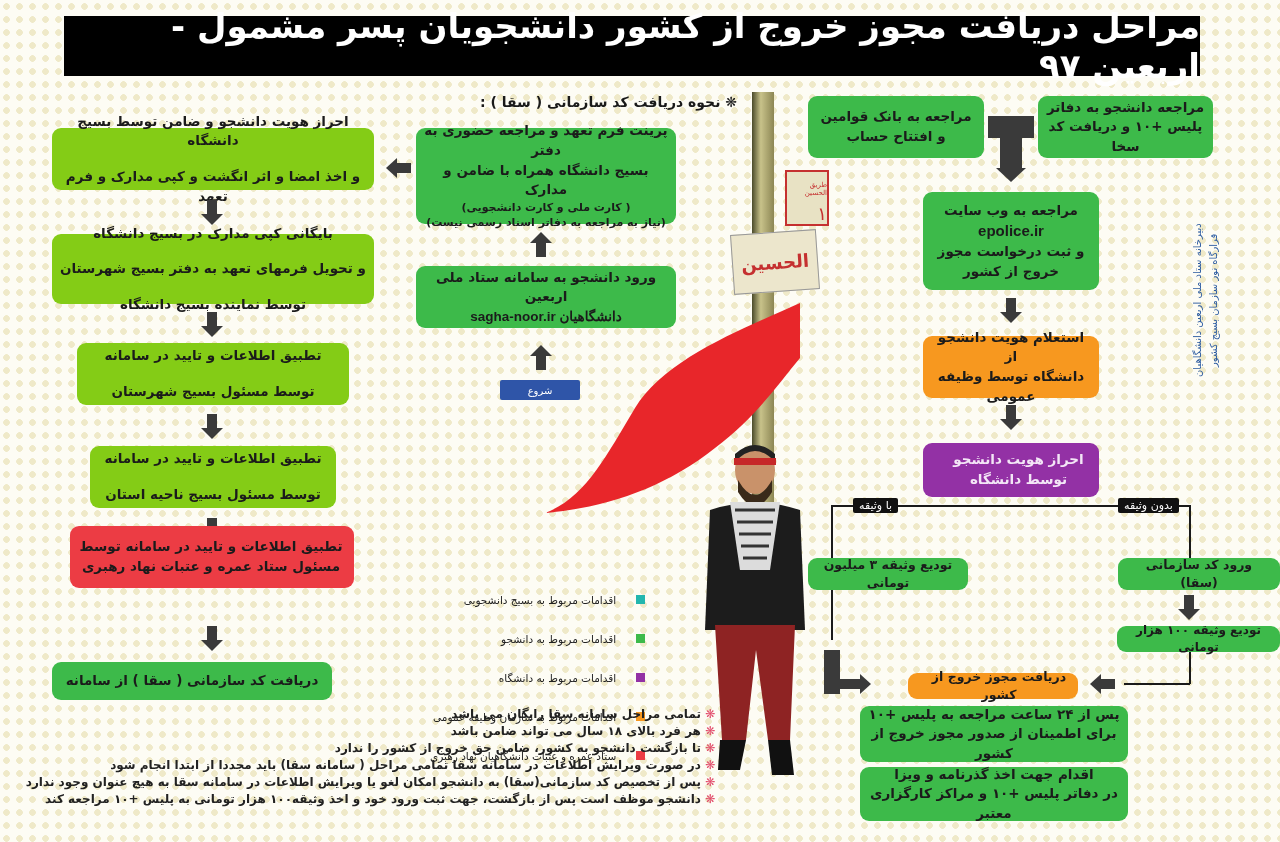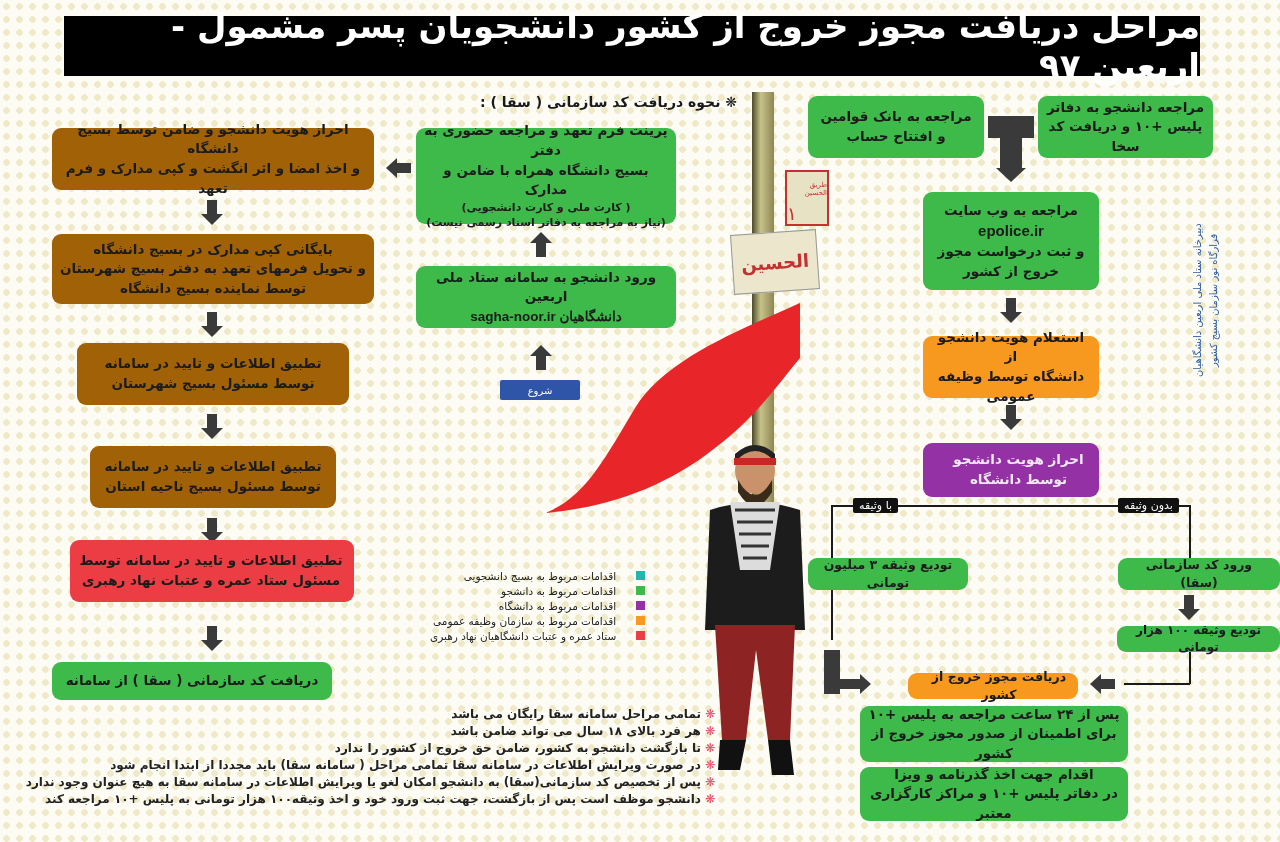--- a/index.html
+++ b/index.html
@@ -15,47 +15,47 @@
     position:absolute; left:64px; top:16px; width:1136px; height:60px;
     background:#000; color:#fff; display:flex; align-items:center; justify-content:center;
     font-size:34px; font-weight:bold; letter-spacing:-0.5px;
   }
   .box {
     position:absolute; border-radius:9px; color:#1b1b1b; font-weight:bold;
     display:flex; flex-direction:column; align-items:center; justify-content:center;
     text-align:center; line-height:1.45; font-size:13.5px; box-sizing:border-box; padding:4px 8px;
   }
   .green { background:#3dba4a; }
-  .teal { background:#a16207; }
+  .teal { background:#84cc16;gap:16px; }
   .red { background:#ec3c44; }
   .orange { background:#f7981f; }
   .purple { background:#9331a5; color:#f3e6f6;padding-left:23px; }
   .small { font-size:11px; line-height:1.4; }
   .latin { font-family:"Liberation Sans", sans-serif; }
   .arrow-down, .arrow-up, .arrow-left, .arrow-right { position:absolute; }
   .arrow-down::before { content:""; position:absolute; left:6px; top:0; width:10px; height:14px; background:#3a3a3a; }
   .arrow-down::after { content:""; position:absolute; left:0; top:14px; border-left:11px solid transparent; border-right:11px solid transparent; border-top:11px solid #3a3a3a; }
   .arrow-up::before { content:""; position:absolute; left:6px; top:11px; width:10px; height:14px; background:#3a3a3a; }
   .arrow-up::after { content:""; position:absolute; left:0; top:0; border-left:11px solid transparent; border-right:11px solid transparent; border-bottom:11px solid #3a3a3a; }
   .arrow-left::before { content:""; position:absolute; left:11px; top:5px; width:14px; height:10px; background:#3a3a3a; }
   .arrow-left::after { content:""; position:absolute; left:0; top:0; border-top:10px solid transparent; border-bottom:10px solid transparent; border-right:11px solid #3a3a3a; }
   .arrow-right::before { content:""; position:absolute; left:0; top:5px; width:20px; height:10px; background:#3a3a3a; }
   .arrow-right::after { content:""; position:absolute; left:20px; top:0; border-top:10px solid transparent; border-bottom:10px solid transparent; border-left:11px solid #3a3a3a; }
   .line { position:absolute; background:#1a1a1a; }
   .tag { position:absolute; background:#111; color:#fff; font-size:11px; padding:1px 6px; border-radius:2px; }
   .start-btn { position:absolute; left:500px; top:380px; width:80px; height:20px; background:#2f55a8; color:#fff; font-size:10px; display:flex; align-items:center; justify-content:center; border-radius:2px; }
   .section-heading { position:absolute; left:480px; top:94px; font-size:14px; font-weight:bold; color:#1a1a1a; }
   .legend { position:absolute; left:430px; top:568px; font-size:10.5px; color:#222; }
-  .legend-item { display:flex; align-items:center; gap:20px; height:15px; }
+  .legend-item { display:flex; align-items:center; gap:20px; height:15px;margin-top:24px; }
   .legend-swatch { width:9px; height:9px; display:inline-block; }
   .notes { position:absolute; right:565px; top:706px; font-size:12px; font-weight:bold; color:#222; line-height:17px; }
   .notes .star { color:#e24b6b; margin-left:4px; }
   .vertical-credit { position:absolute; left:1190px; top:190px; width:40px; height:220px; writing-mode:vertical-rl; transform:rotate(180deg); font-size:10px; color:#2a5aa0; line-height:16px; text-align:center; }
   .pole { position:absolute; left:752px; top:92px; width:22px; height:520px; background:linear-gradient(90deg,#4a4a2a,#c8c28a 40%,#8c8654); }
-  .sign1 { position:absolute; left:785px; top:170px; width:40px; height:52px; background:#e8e2c4; border:2px solid #c53030; font-size:18px; color:#c53030; display:flex; flex-direction:column; align-items:flex-end; justify-content:flex-end; }
+  .sign1 { position:absolute; left:785px; top:170px; width:40px; height:52px; background:#e8e2c4; border:2px solid #c53030; font-size:18px; color:#c53030; display:flex; flex-direction:column; align-items:flex-start; justify-content:flex-end; }
   .sign2 { position:absolute; left:732px; top:232px; width:84px; height:58px; background:#ece6cc; border:1px solid #999; color:#c53030; font-size:11px; display:flex; align-items:center; justify-content:center; transform:rotate(-4deg); }
   .flag { position:absolute; left:545px; top:298px; width:260px; height:220px; }
   .person { position:absolute; left:690px; top:440px; width:130px; height:345px; }
 </style>
 </head>
 <body>
 
 <div class="title-bar">مراحل دریافت مجوز خروج از کشور دانشجویان پسر مشمول - اربعین ۹۷</div>
 
 <div class="vertical-credit">
@@ -124,21 +124,21 @@
   <div>توسط مسئول بسیج شهرستان</div>
 </div>
 <div class="arrow-down" style="left:201px;top:414px;width:22px;height:25px;"></div>
 
 <div class="box teal" style="left:90px;top:446px;width:246px;height:62px;">
   <div>تطبیق اطلاعات و تایید در سامانه</div>
   <div>توسط مسئول بسیج  ناحیه استان</div>
 </div>
 <div class="arrow-down" style="left:201px;top:518px;width:22px;height:25px;"></div>
 
-<div class="box red" style="left:70px;top:540px;width:284px;height:62px;padding-left:6px;">
+<div class="box red" style="left:70px;top:526px;width:284px;height:62px;padding-left:6px;">
   <div>تطبیق اطلاعات و تایید در سامانه توسط</div>
   <div>مسئول ستاد عمره و عتبات نهاد رهبری</div>
 </div>
 <div class="arrow-down" style="left:201px;top:626px;width:22px;height:25px;"></div>
 
 <div class="box green" style="left:52px;top:662px;width:280px;height:38px;">
   <div>دریافت کد سازمانی ( سقا ) از سامانه</div>
 </div>
 
 <div class="legend">

